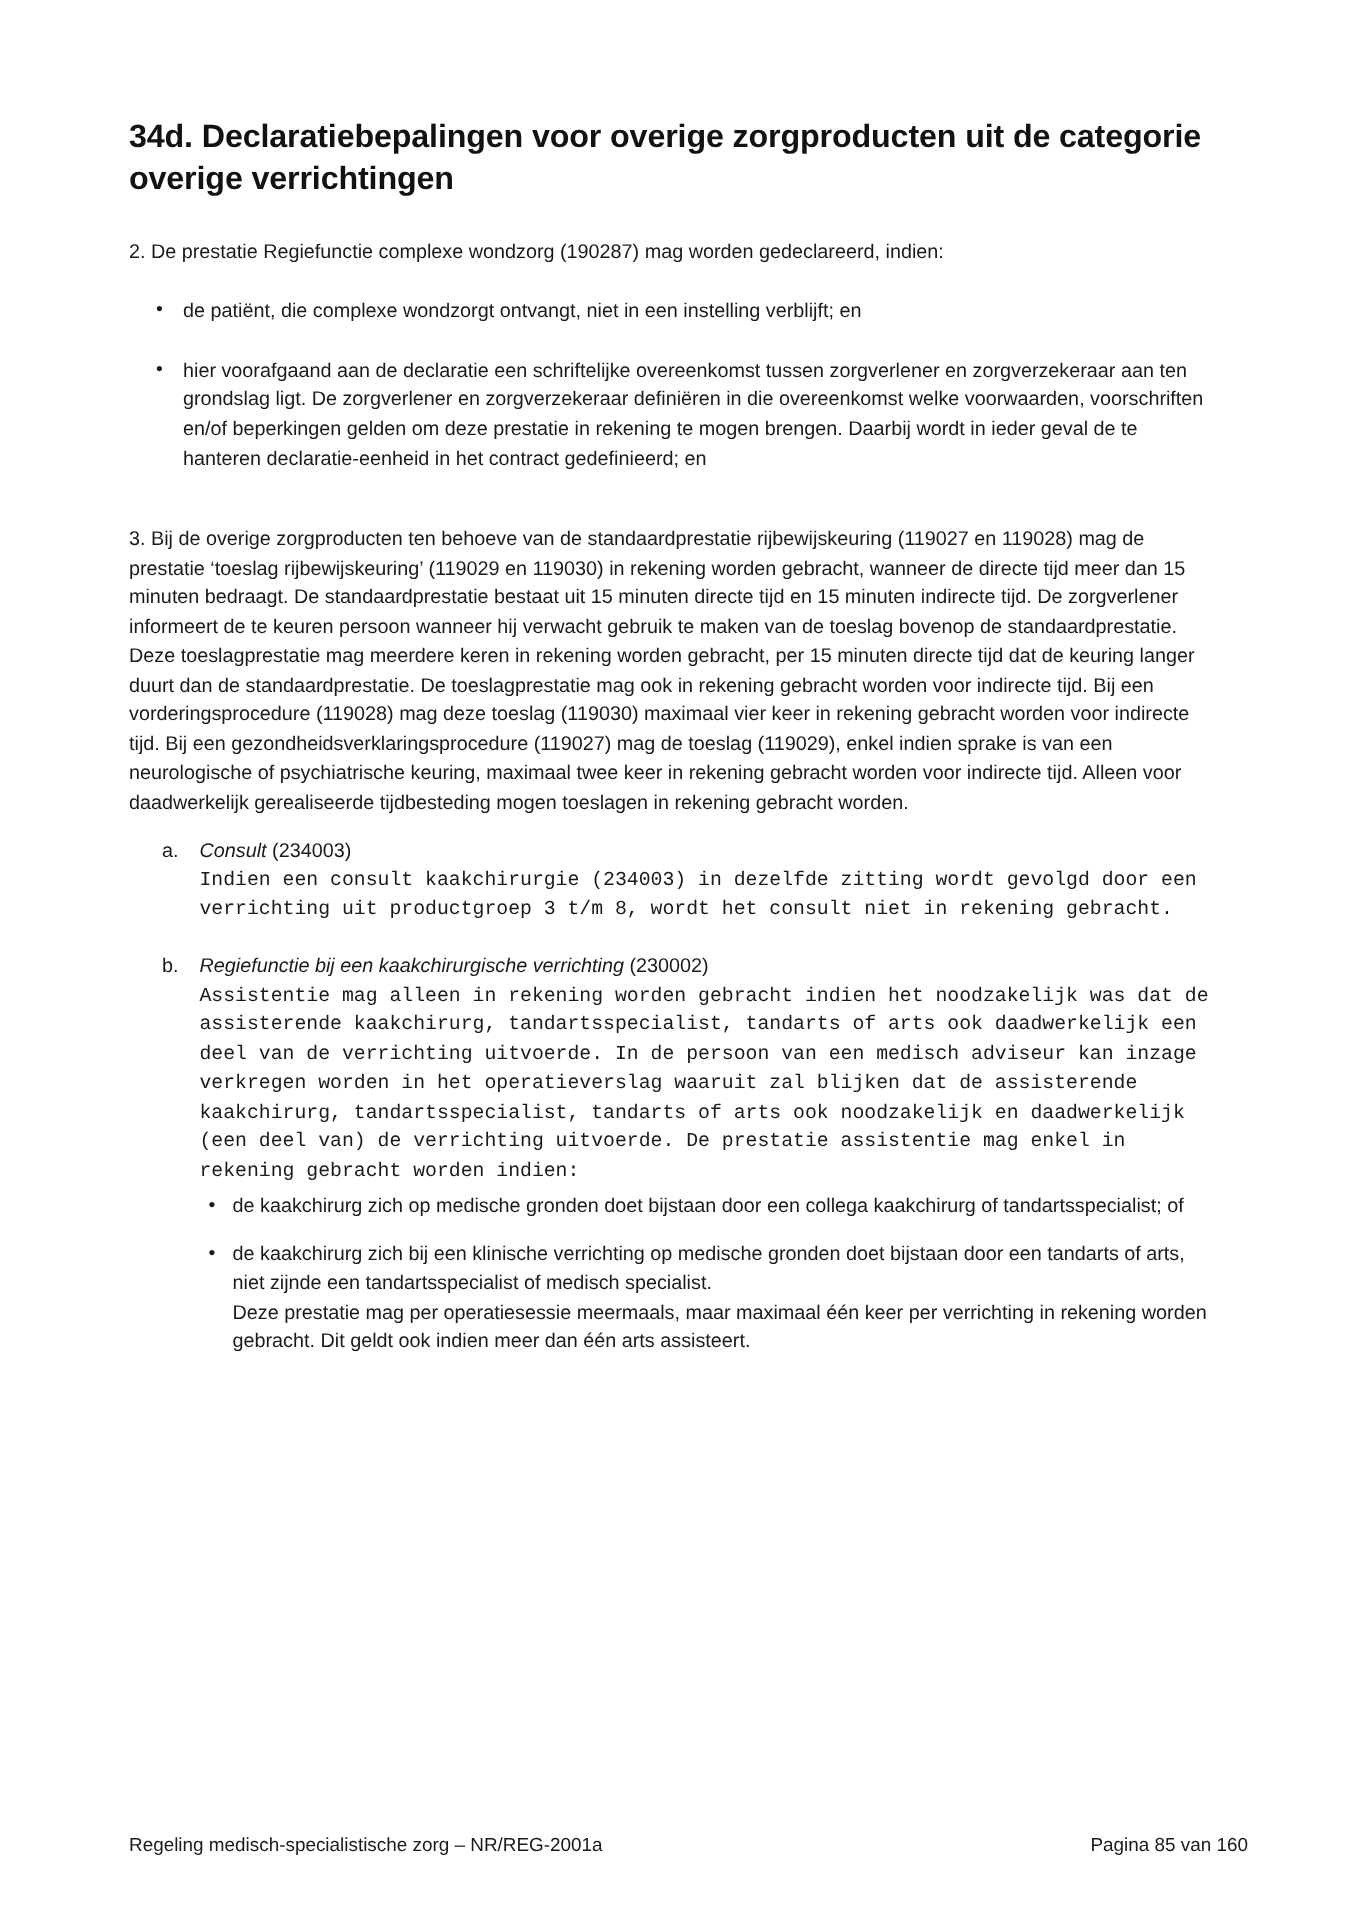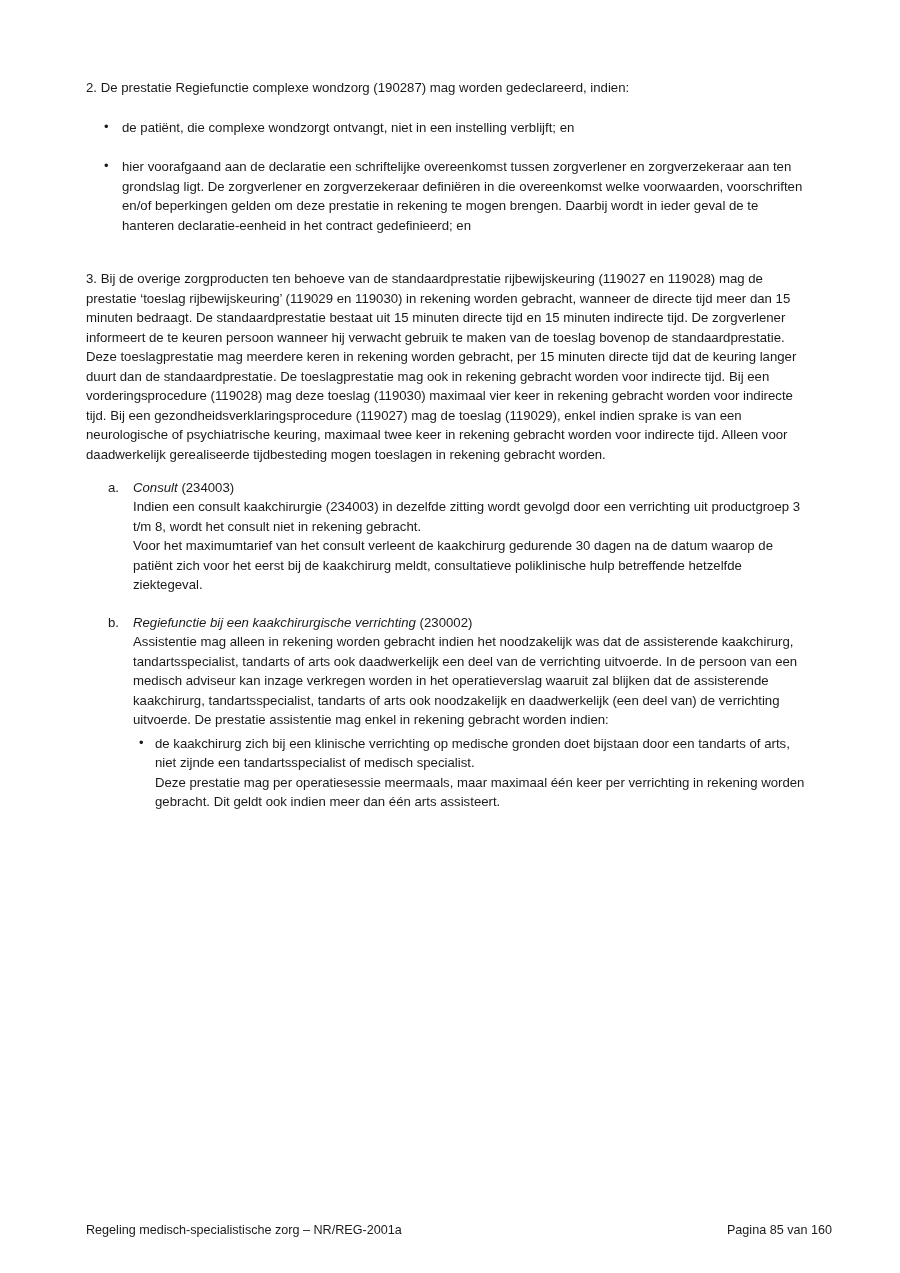--- a/index.html
+++ b/index.html
@@ -108,53 +108,54 @@
     bottom: 36px;
     display: flex;
     justify-content: space-between;
     align-items: flex-end;
     font-size: 12.6px;
     color: #1a1a1a;
   }
   .footer .right {
     text-align: right;
   }
-  .nowrap-line { display: block; }
+  .nowrap-line { display: block; font-family: Liberation Mono, monospace; }
 </style>
 </head>
 <body>
 
 <div class="page">
 
+  <h1 class="doc-title">34d. Declaratiebepalingen voor overige zorgproducten uit de categorie overige verrichtingen</h1>
 
 
   <p class="para tight">2. De prestatie Regiefunctie complexe wondzorg (190287) mag worden gedeclareerd, indien:</p>
 
   <ul class="bullets">
     <li>de patiënt, die complexe wondzorgt ontvangt, niet in een instelling verblijft; en</li>
     <li>hier voorafgaand aan de declaratie een schriftelijke overeenkomst tussen zorgverlener en zorgverzekeraar aan ten grondslag ligt. De zorgverlener en zorgverzekeraar definiëren in die overeenkomst welke voorwaarden, voorschriften en/of beperkingen gelden om deze prestatie in rekening te mogen brengen. Daarbij wordt in ieder geval de te hanteren declaratie-eenheid in het contract gedefinieerd; en</li>
   </ul>
 
   <div class="gap-block"></div>
 
   <p class="para">3. Bij de overige zorgproducten ten behoeve van de standaardprestatie rijbewijskeuring (119027 en 119028) mag de prestatie ‘toeslag rijbewijskeuring’ (119029 en 119030) in rekening worden gebracht, wanneer de directe tijd meer dan 15 minuten bedraagt. De standaardprestatie bestaat uit 15 minuten directe tijd en 15 minuten indirecte tijd. De zorgverlener informeert de te keuren persoon wanneer hij verwacht gebruik te maken van de toeslag bovenop de standaardprestatie. Deze toeslagprestatie mag meerdere keren in rekening worden gebracht, per 15 minuten directe tijd dat de keuring langer duurt dan de standaardprestatie. De toeslagprestatie mag ook in rekening gebracht worden voor indirecte tijd. Bij een vorderingsprocedure (119028) mag deze toeslag (119030) maximaal vier keer in rekening gebracht worden voor indirecte tijd. Bij een gezondheidsverklaringsprocedure (119027) mag de toeslag (119029), enkel indien sprake is van een neurologische of psychiatrische keuring, maximaal twee keer in rekening gebracht worden voor indirecte tijd. Alleen voor daadwerkelijk gerealiseerde tijdbesteding mogen toeslagen in rekening gebracht worden.</p>
 
 
   <ol class="alpha-list">
     <li class="alpha-item">
       <span class="alpha-marker">a.</span>
       <span class="it">Consult</span><span> (234003)</span>
       <span class="nowrap-line">Indien een consult kaakchirurgie (234003) in dezelfde zitting wordt gevolgd door een verrichting uit productgroep 3 t/m 8, wordt het consult niet in rekening gebracht.</span>
-      <span class="nowrap-line">Voor het maximumtarief van het consult verleent de kaakchirurg gedurende 30 dagen na de datum waarop de patiënt zich voor het eerst bij de kaakchirurg meldt, consultatieve poliklinische hulp betreffende hetzelfde ziektegeval.</span>
     </li>
     <li class="alpha-item">
       <span class="alpha-marker">b.</span>
       <span class="it">Regiefunctie bij een kaakchirurgische verrichting</span><span> (230002)</span>
       <span class="nowrap-line">Assistentie mag alleen in rekening worden gebracht indien het noodzakelijk was dat de assisterende kaakchirurg, tandartsspecialist, tandarts of arts ook daadwerkelijk een deel van de verrichting uitvoerde. In de persoon van een medisch adviseur kan inzage verkregen worden in het operatieverslag waaruit zal blijken dat de assisterende kaakchirurg, tandartsspecialist, tandarts of arts ook noodzakelijk en daadwerkelijk (een deel van) de verrichting uitvoerde. De prestatie assistentie mag enkel in rekening gebracht worden indien:</span>
       <ul class="subbullets">
+        <li>de kaakchirurg zich op medische gronden doet bijstaan door een collega kaakchirurg of tandartsspecialist; of</li>
         <li style="white-space: pre-line;">de kaakchirurg zich bij een klinische verrichting op medische gronden doet bijstaan door een tandarts of arts, niet zijnde een tandartsspecialist of medisch specialist.
 Deze prestatie mag per operatiesessie meermaals, maar maximaal één keer per verrichting in rekening worden gebracht. Dit geldt ook indien meer dan één arts assisteert.</li>
       </ul>
     </li>
   </ol>
 
   <div class="footer">
     <span class="left">Regeling medisch-specialistische zorg – NR/REG-2001a</span>
     <span class="right">Pagina 85 van 160</span>
   </div>

